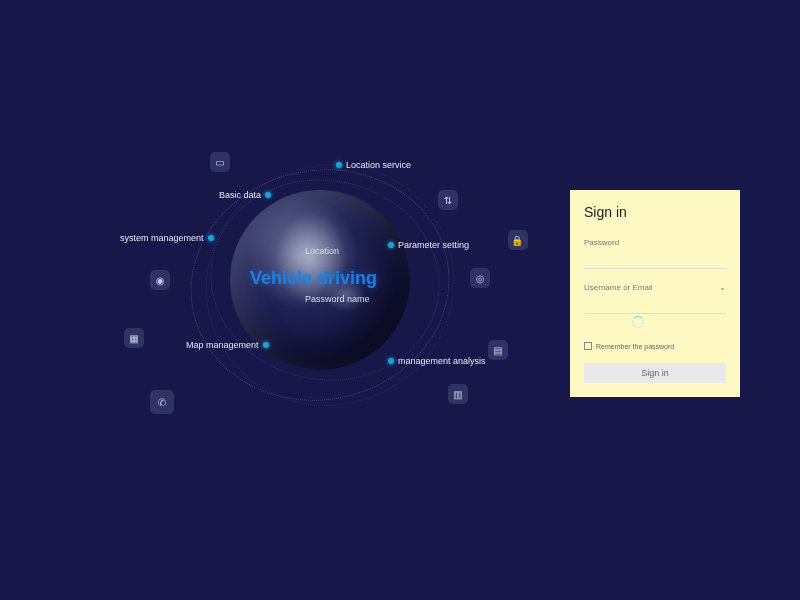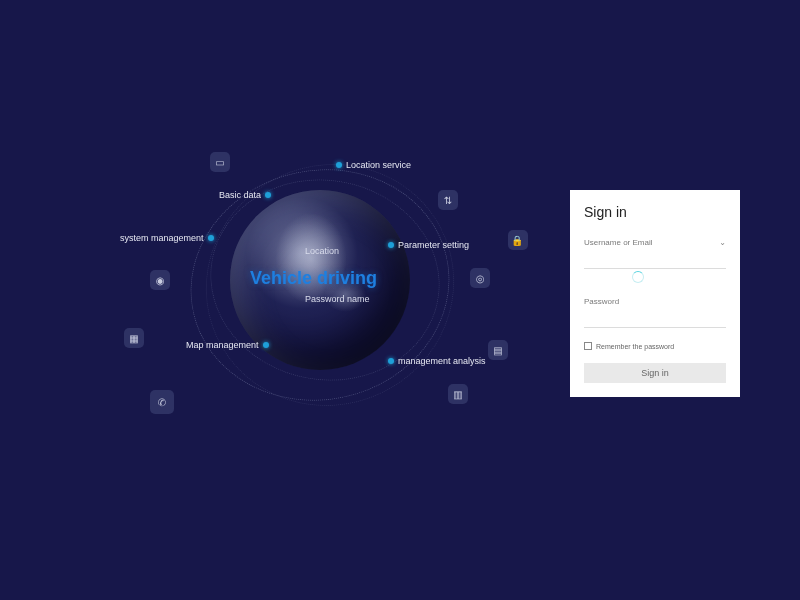--- a/index.html
+++ b/index.html
@@ -100,21 +100,21 @@
     justify-content:center;
     color:#c9cde0;
     font-size:10px;
   }
 
   .login-card {
     position: absolute;
     right: 60px;
     top: 190px;
     width: 170px;
-    background: #ffffff;
+    background: #fef9c3;
     padding: 14px 14px 14px 14px;
   }
   .login-title {
     font-size: 14px;
     color: #222;
     margin-bottom: 18px;
   }
   .field {
     position: relative;
     margin-bottom: 14px;
@@ -220,30 +220,30 @@
 
   <div class="center-sub absorbed">Location</div>
   <div class="center-title">Vehicle driving</div>
   <div class="center-sub corp">Password name</div>
 </div>
 
 <div class="login-card">
   <div class="login-title">Sign in</div>
 
   <div class="field">
+    <span class="field-label">Password</span>
+    <input type="password" value="" style="">
+  </div>
+
+  <div class="field">
     <span class="field-label">Username or Email</span>
     <span class="chev">⌄</span>
     <input type="text" value="" style="">
     <div class="spinner"></div>
   </div>
 
-  <div class="field">
-    <span class="field-label">Password</span>
-    <input type="password" value="" style="">
-  </div>
-
   <label class="remember">
     <span class="box"></span>
     <span>Remember the password</span>
   </label>
 
   <button class="signin-btn">Sign in</button>
 </div>
 
 </body></html>

